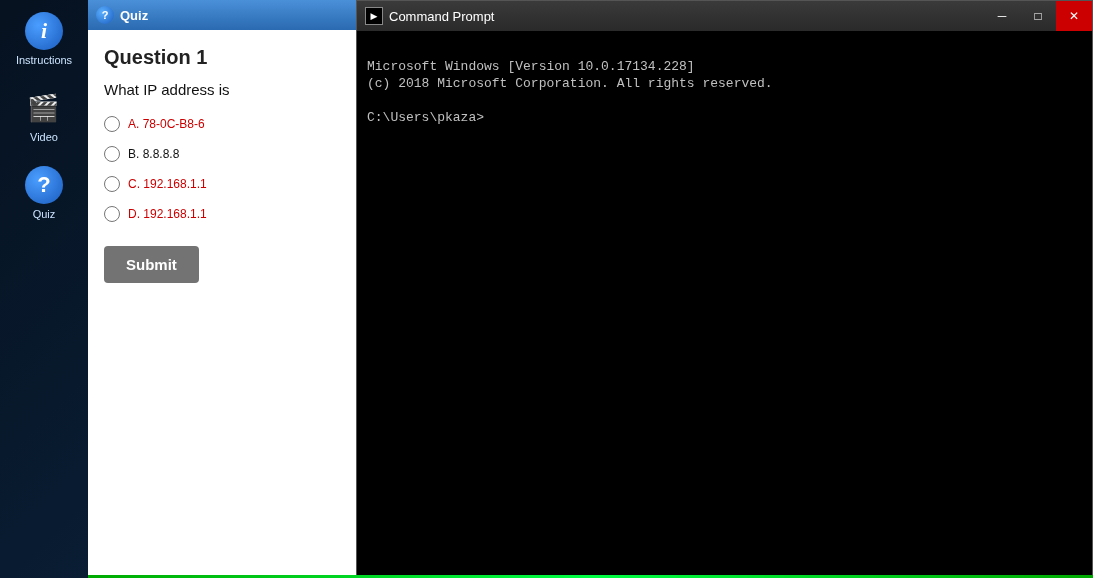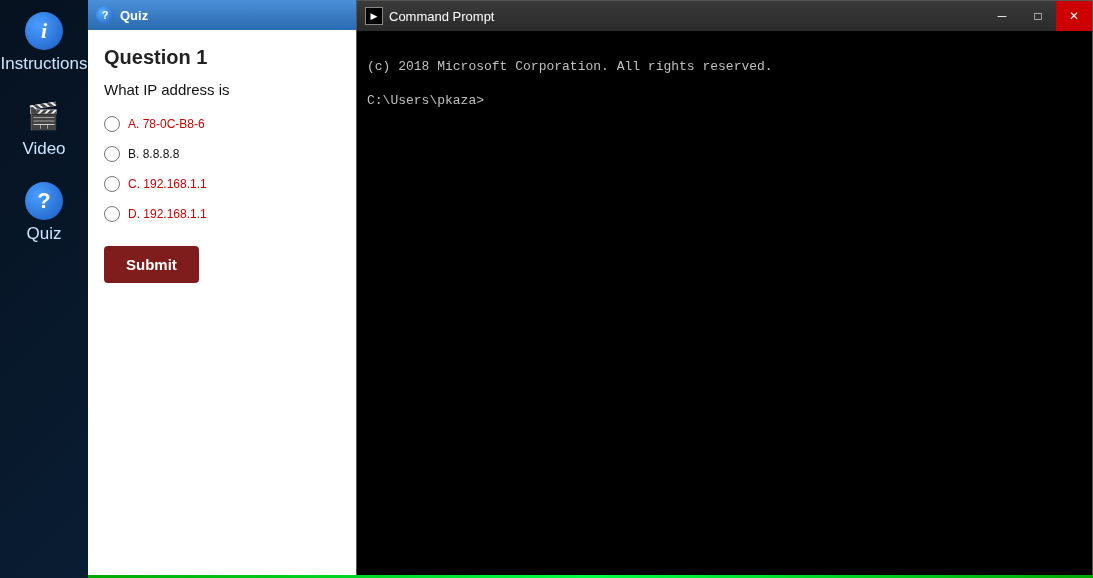--- a/index.html
+++ b/index.html
@@ -38,21 +38,21 @@
     .sidebar-icon {
       width: 40px;
       height: 40px;
       margin-bottom: 3px;
       display: flex;
       align-items: center;
       justify-content: center;
     }
 
     .sidebar-label {
-      font-size: 17px;
+      font-size: 11px;
       color: #cce4ff;
       text-align: left;
     }
 
     
     .icon-info {
       width: 38px;
       height: 38px;
       border-radius: 50%;
       background: radial-gradient(circle at 35% 35%, #4a9eff, #1a5cbf);
@@ -194,21 +194,21 @@
 
     .answer-label {
       font-size: 12px;
     }
 
     .answer-label.highlighted {
       color: #cc0000;
     }
 
     .submit-btn {
-      background: #7f1d1d;
+      background: #737373;
       color: white;
       border: none;
       padding: 10px 22px;
       font-size: 15px;
       font-weight: bold;
       border-radius: 4px;
       cursor: pointer;
       margin-top: 10px;
     }
 
@@ -378,20 +378,21 @@
     <div class="cmd-titlebar">
       <div class="cmd-titlebar-icon"></div>
       <span>Command Prompt</span>
       <div class="cmd-controls">
         <button class="cmd-ctrl-btn">─</button>
         <button class="cmd-ctrl-btn">□</button>
         <button class="cmd-ctrl-btn close">✕</button>
       </div>
     </div>
     <div class="cmd-body">
+      <div class="cmd-line">Microsoft Windows [Version 10.0.17134.228]</div>
       <div class="cmd-line">(c) 2018 Microsoft Corporation. All rights reserved.</div>
       <div class="cmd-line">&nbsp;</div>
       <div class="cmd-line cmd-prompt">C:\Users\pkaza&gt;</div>
     </div>
   </div>
 
   <div class="bottom-line"></div>
 </div>
 
 </body></html>

